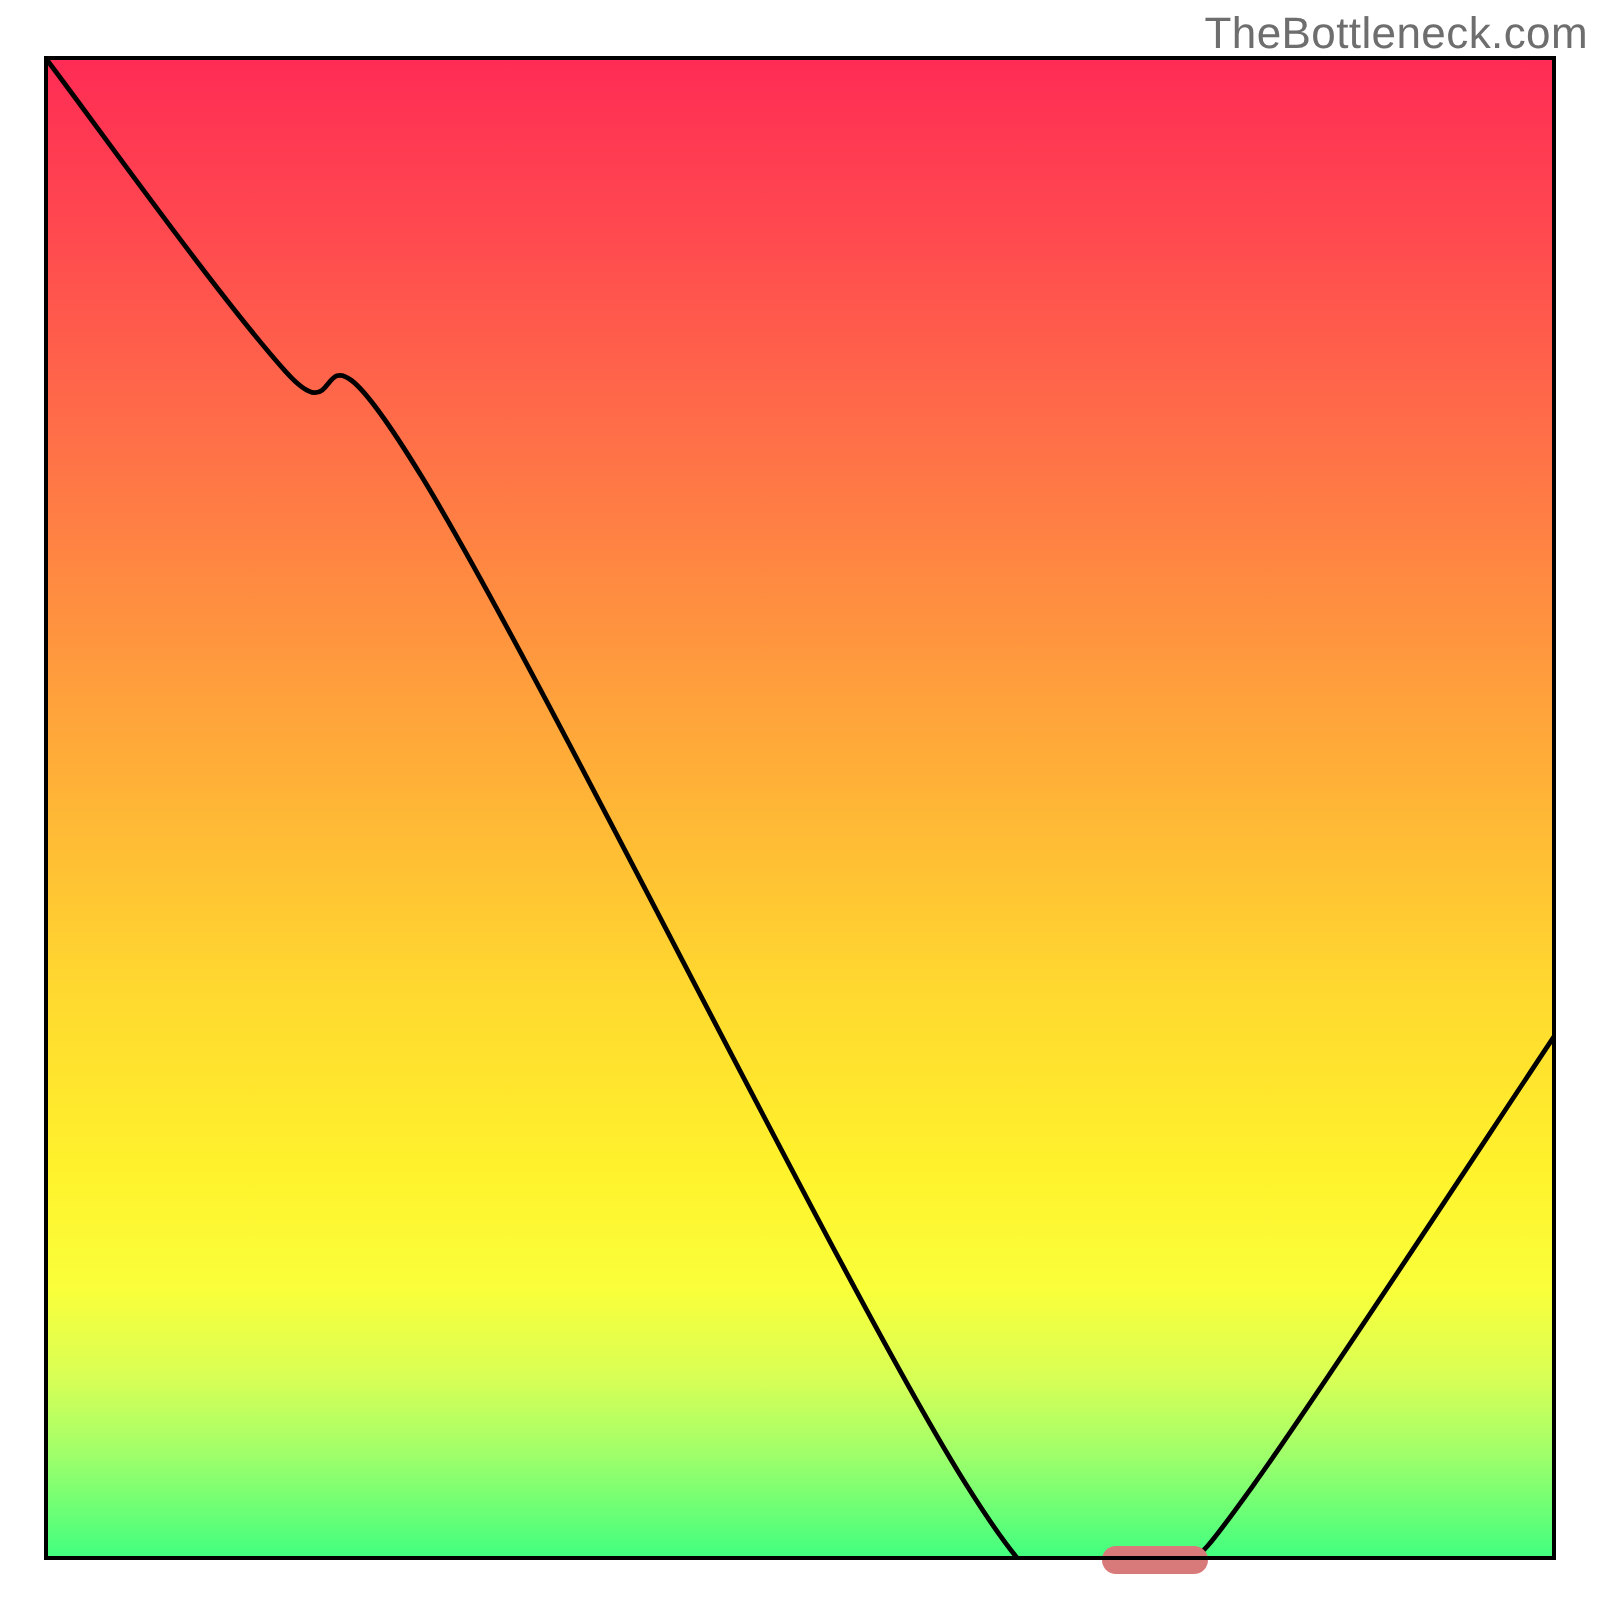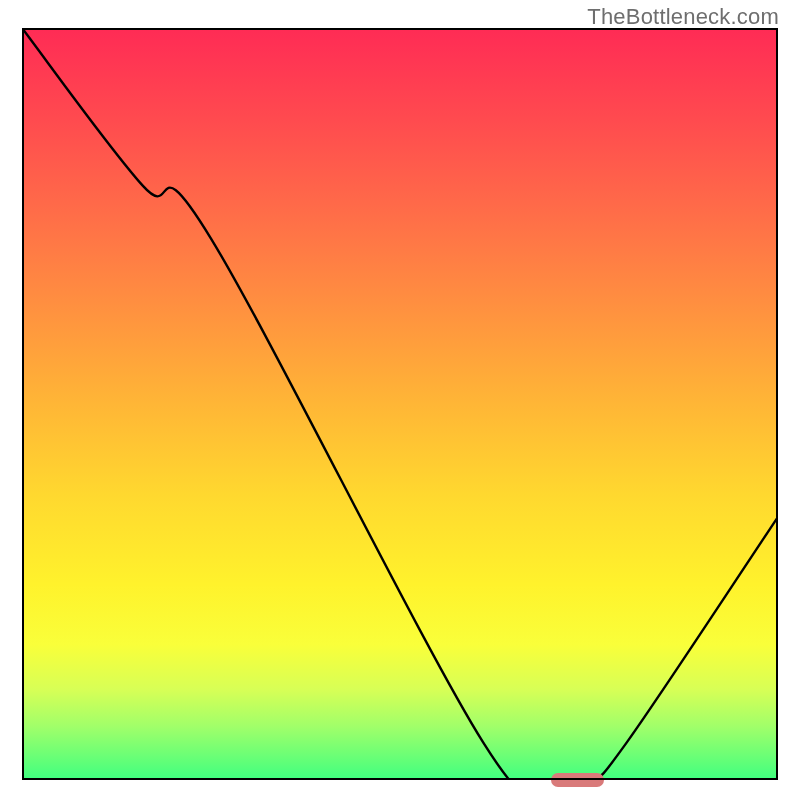--- a/index.html
+++ b/index.html
@@ -13,21 +13,21 @@
   }
   .frame {
     position: relative;
     width: 800px;
     height: 800px;
     background: #ffffff;
   }
   .watermark {
     position: absolute;
     top: 4px;
-    right: 21px;
+    right: 6px;
     color: #6e6e6e;
     font-size: 22px;
     font-weight: 500;
     letter-spacing: 0.2px;
     user-select: none;
   }
   .plot-area {
     position: absolute;
     left: 22px;
     top: 28px;

